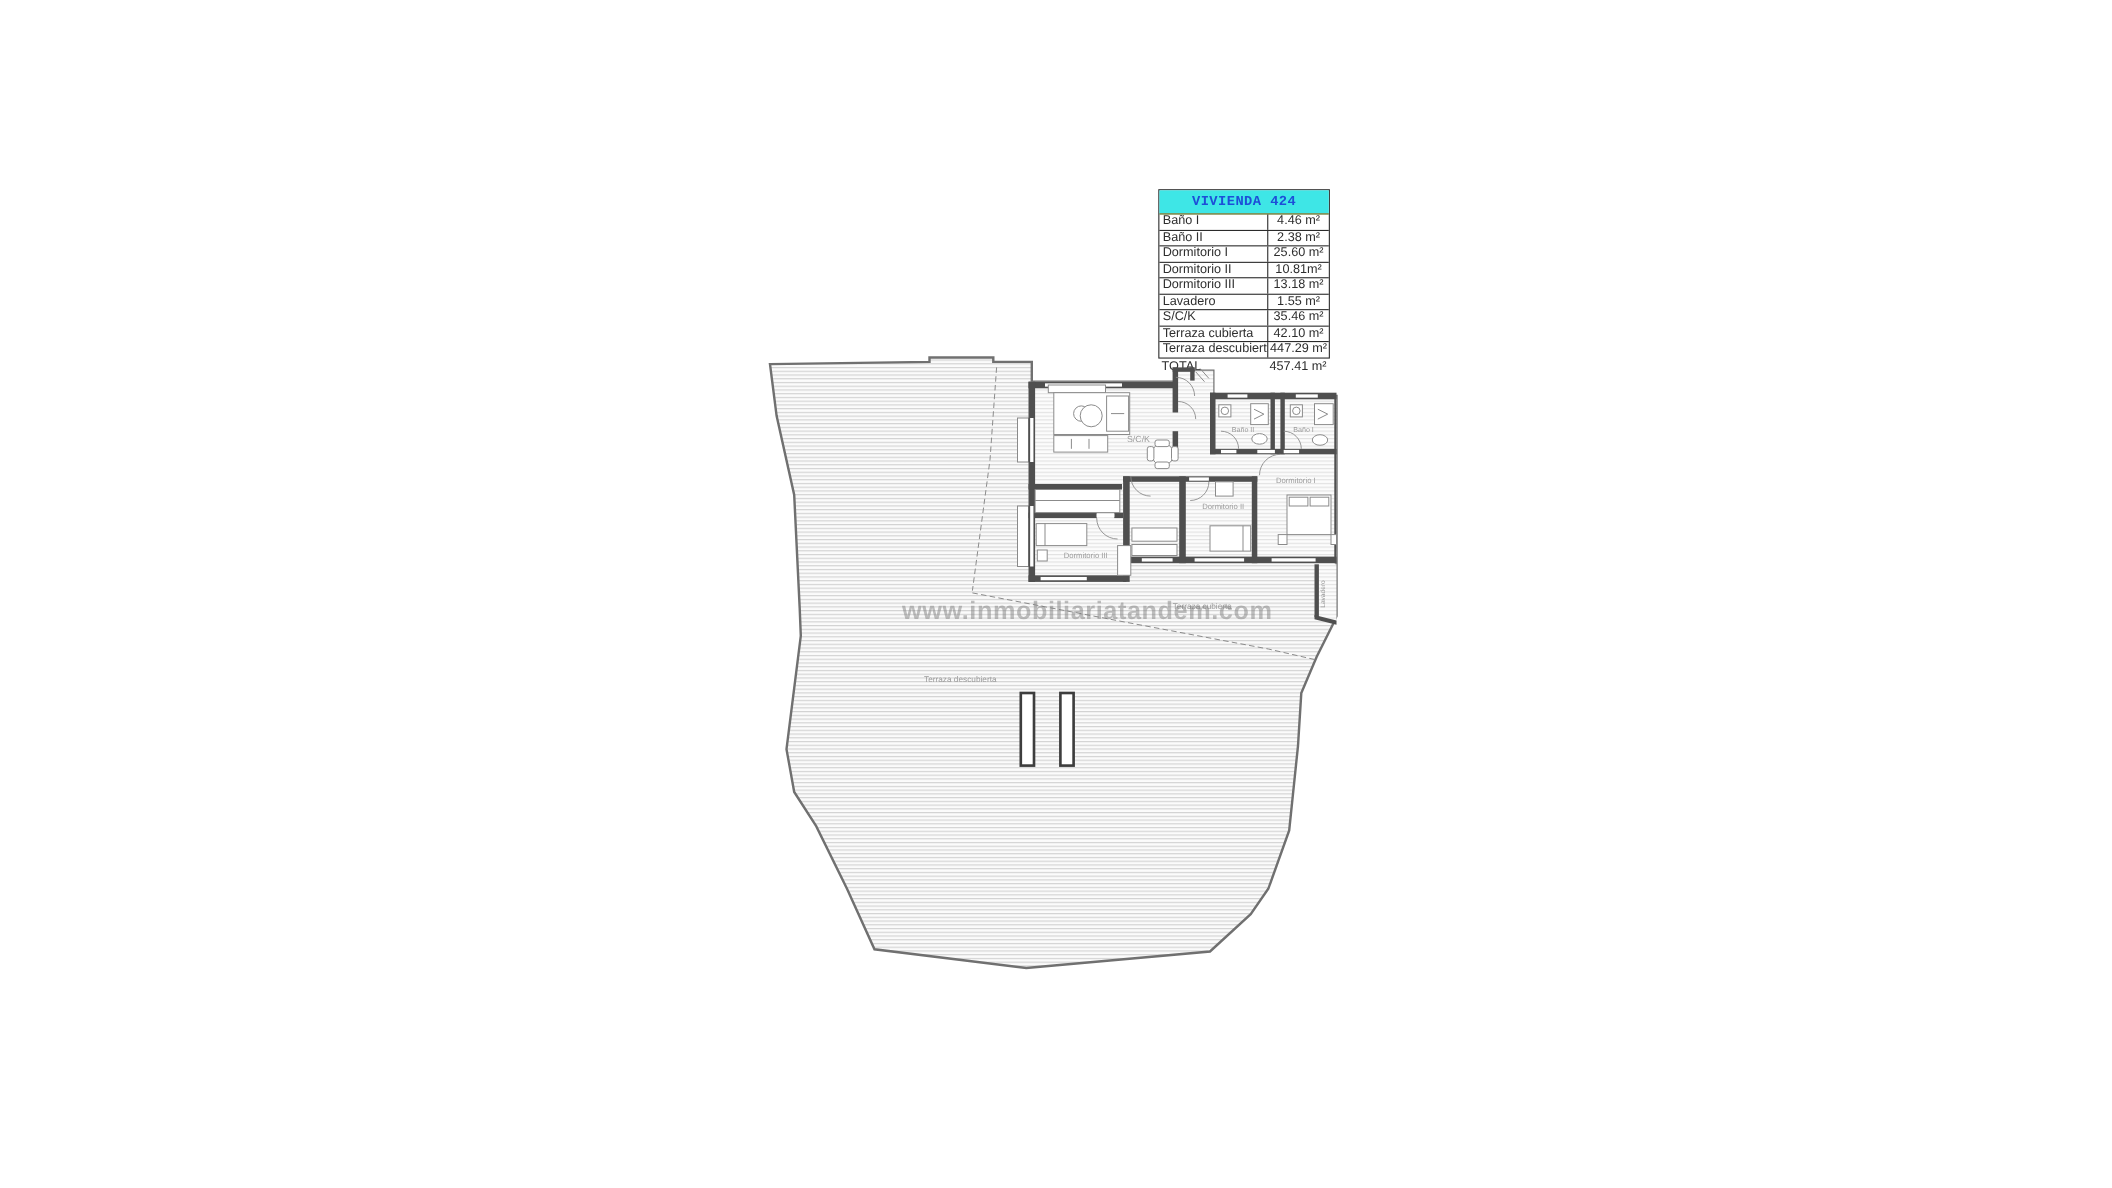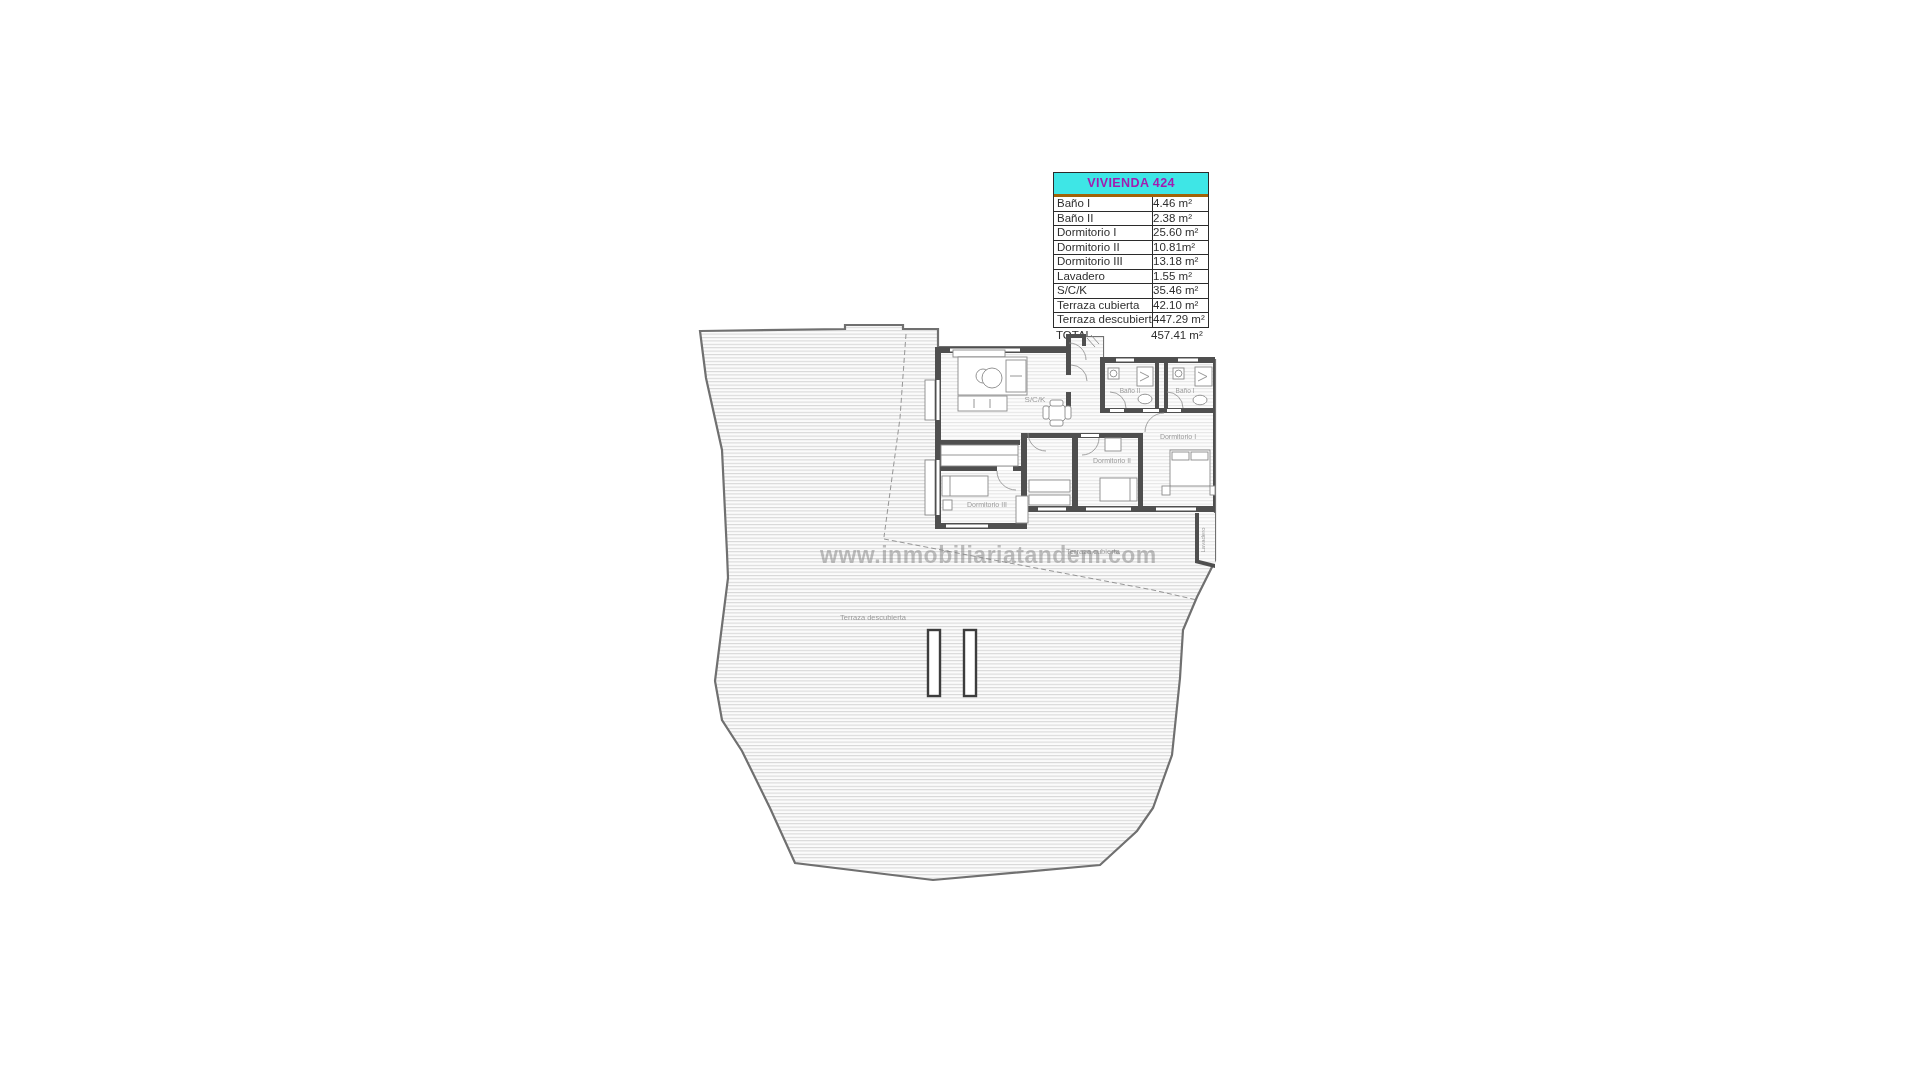--- a/index.html
+++ b/index.html
@@ -8,28 +8,28 @@
     font-family:"Liberation Sans", sans-serif;
   }
   
   .area-table{
     position:absolute;left:1053px;top:172px;width:156px;
     font-size:11.5px;color:#2e2e2e;
   }
   .area-table .tbl-box{border:1px solid #2b2b2b;background:#ffffff;}
   .tbl-header{
     height:21px;line-height:21px;text-align:center;font-weight:bold;
-    font-size:12.5px;letter-spacing:.4px;border-bottom:3px solid #a16207;
-    background:#3ee6e6;color:#a21caf;
+    font-size:12.5px;letter-spacing:.4px;border-bottom:1px solid #a16207;
+    background:#3ee6e6;color:#1d4ed8;font-family:Liberation Mono, monospace;
   }
   .tbl-row{display:flex;border-bottom:1px solid #2b2b2b;height:13.5px;line-height:13.5px;}
   .tbl-row:last-child{border-bottom:none;}
   .cell-label{width:95px;padding-left:3px;border-right:1px solid #2b2b2b;
     white-space:nowrap;overflow:hidden;}
-  .cell-value{flex:1;text-align:left;white-space:nowrap;}
+  .cell-value{flex:1;text-align:center;white-space:nowrap;}
   .tbl-total{display:flex;height:15px;line-height:15px;}
   .tbl-total .cell-label{border-right:none;}
   
   .plan{position:absolute;left:688px;top:320px;width:532px;height:566px;}
   .watermark{
     position:absolute;left:820px;top:526px;width:300px;
     font-size:23px;color:#7d7d7d;opacity:.48;letter-spacing:.5px;
     white-space:nowrap;font-weight:bold;margin-top:16px;
   }
   svg text{font-family:"Liberation Sans", sans-serif;}

